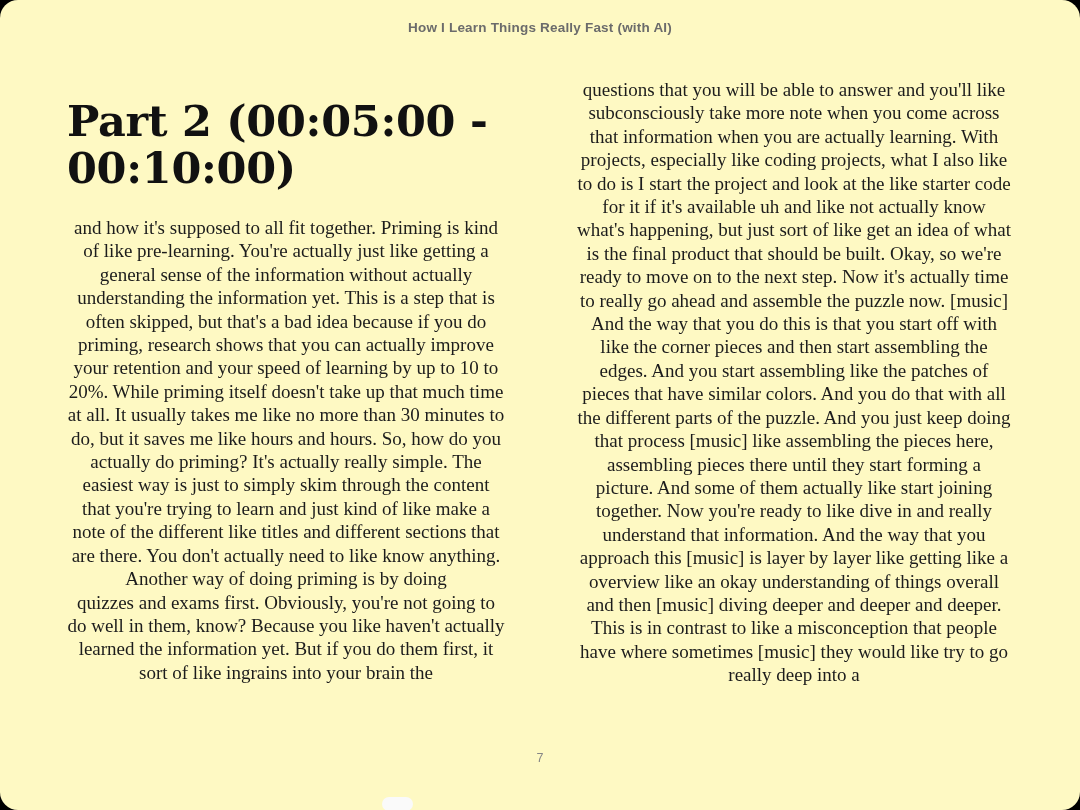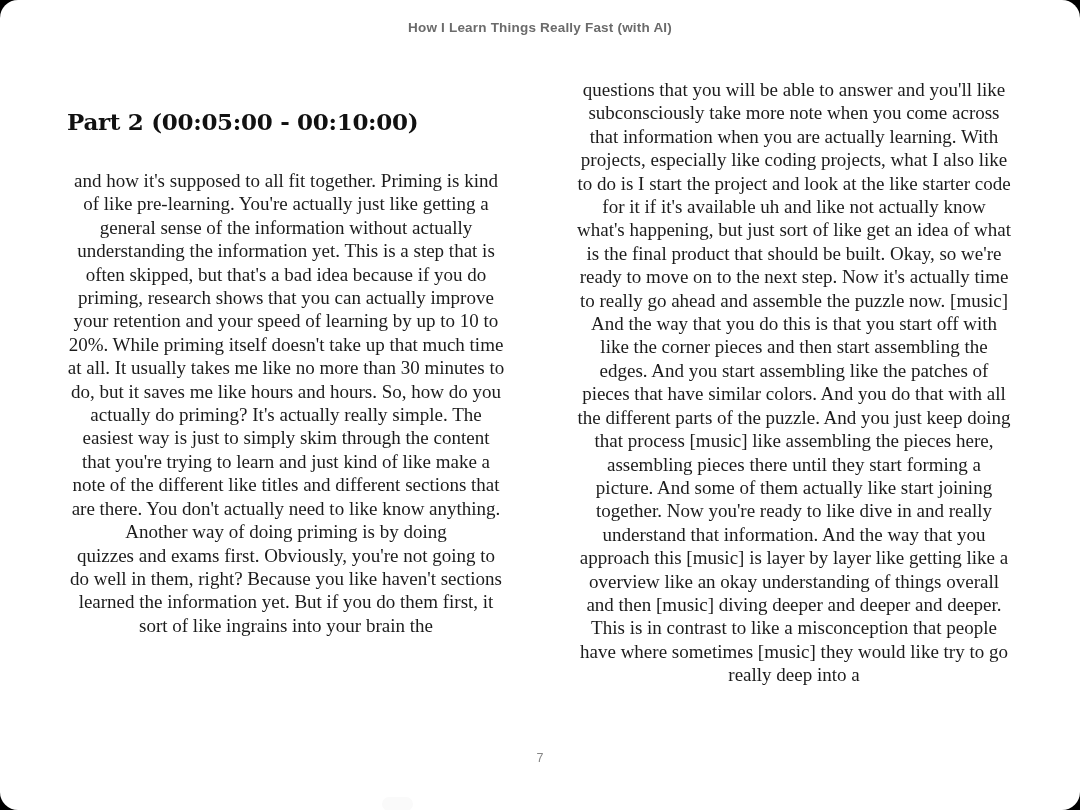--- a/index.html
+++ b/index.html
@@ -7,21 +7,21 @@
     padding: 0;
     background: #000000;
     width: 1080px;
     height: 810px;
     overflow: hidden;
   }
   .page {
     position: relative;
     width: 1080px;
     height: 810px;
-    background: #ffffff;
+    background: #fef9c3;
     border-radius: 18px;
     overflow: hidden;
     box-sizing: border-box;
   }
   .header-title {
     position: absolute;
     top: 20px;
     left: 0;
     right: 0;
     text-align: center;
@@ -34,21 +34,21 @@
   .col {
     position: absolute;
     top: 78px;
   }
   .col-left  { left: 67px;  width: 438px; }
   .col-right { left: 577px; width: 434px; }
   .section-heading {
     margin: 20px 0 24px 0;
     font-family: "DejaVu Serif", serif;
     font-weight: 700;
-    font-size: 23px;
+    font-size: 43px;
     line-height: 47px;
     letter-spacing: -0.3px;
     color: #111111;
   }
   .col p {
     margin: 0;
     font-family: "Liberation Serif", serif;
     font-size: 19px;
     line-height: 23.4px;
     color: #1c1c1c;
@@ -80,21 +80,21 @@
 </head>
 <body>
 
 <div class="page">
 
   <div class="header-title">How I Learn Things Really Fast (with AI)</div>
 
   <div class="col col-left">
     <h1 class="section-heading">Part 2 (00:05:00 - 00:10:00)</h1>
     <p>and how it's supposed to all fit together. Priming is kind of like pre-learning. You're actually just like getting a general sense of the information without actually understanding the information yet. This is a step that is often skipped, but that's a bad idea because if you do priming, research shows that you can actually improve your retention and your speed of learning by up to 10 to 20%. While priming itself doesn't take up that much time at all. It usually takes me like no more than 30 minutes to do, but it saves me like hours and hours. So, how do you actually do priming? It's actually really simple. The easiest way is just to simply skim through the content that you're trying to learn and just kind of like make a note of the different like titles and different sections that are there. You don't actually need to like know anything. Another way of doing priming is by doing</p>
-    <p>quizzes and exams first. Obviously, you're not going to do well in them, right? Because you like haven't sections learned the information yet. But if you do them first, it sort of like ingrains into your brain the</p>
+    <p>quizzes and exams first. Obviously, you're not going to do well in them, know? Because you like haven't actually learned the information yet. But if you do them first, it sort of like ingrains into your brain the</p>
   </div>
 
   <div class="col col-right">
     <p>questions that you will be able to answer and you'll like subconsciously take more note when you come across that information when you are actually learning. With projects, especially like coding projects, what I also like to do is I start the project and look at the like starter code for it if it's available uh and like not actually know what's happening, but just sort of like get an idea of what is the final product that should be built. Okay, so we're ready to move on to the next step. Now it's actually time to really go ahead and assemble the puzzle now. [music] And the way that you do this is that you start off with like the corner pieces and then start assembling the</p>
     <p>edges. And you start assembling like the patches of pieces that have similar colors. And you do that with all the different parts of the puzzle. And you just keep doing that process [music] like assembling the pieces here, assembling pieces there until they start forming a picture. And some of them actually like start joining together. Now you're ready to like dive in and really understand that information. And the way that you approach this [music] is layer by layer like getting like a overview like an okay understanding of things overall and then [music] diving deeper and deeper and deeper. This is in contrast to like a misconception that people have where sometimes [music] they would like try to go really deep into a</p>
   </div>
 
   <div class="page-number">7</div>
 
   <div class="peek-pill"></div>

